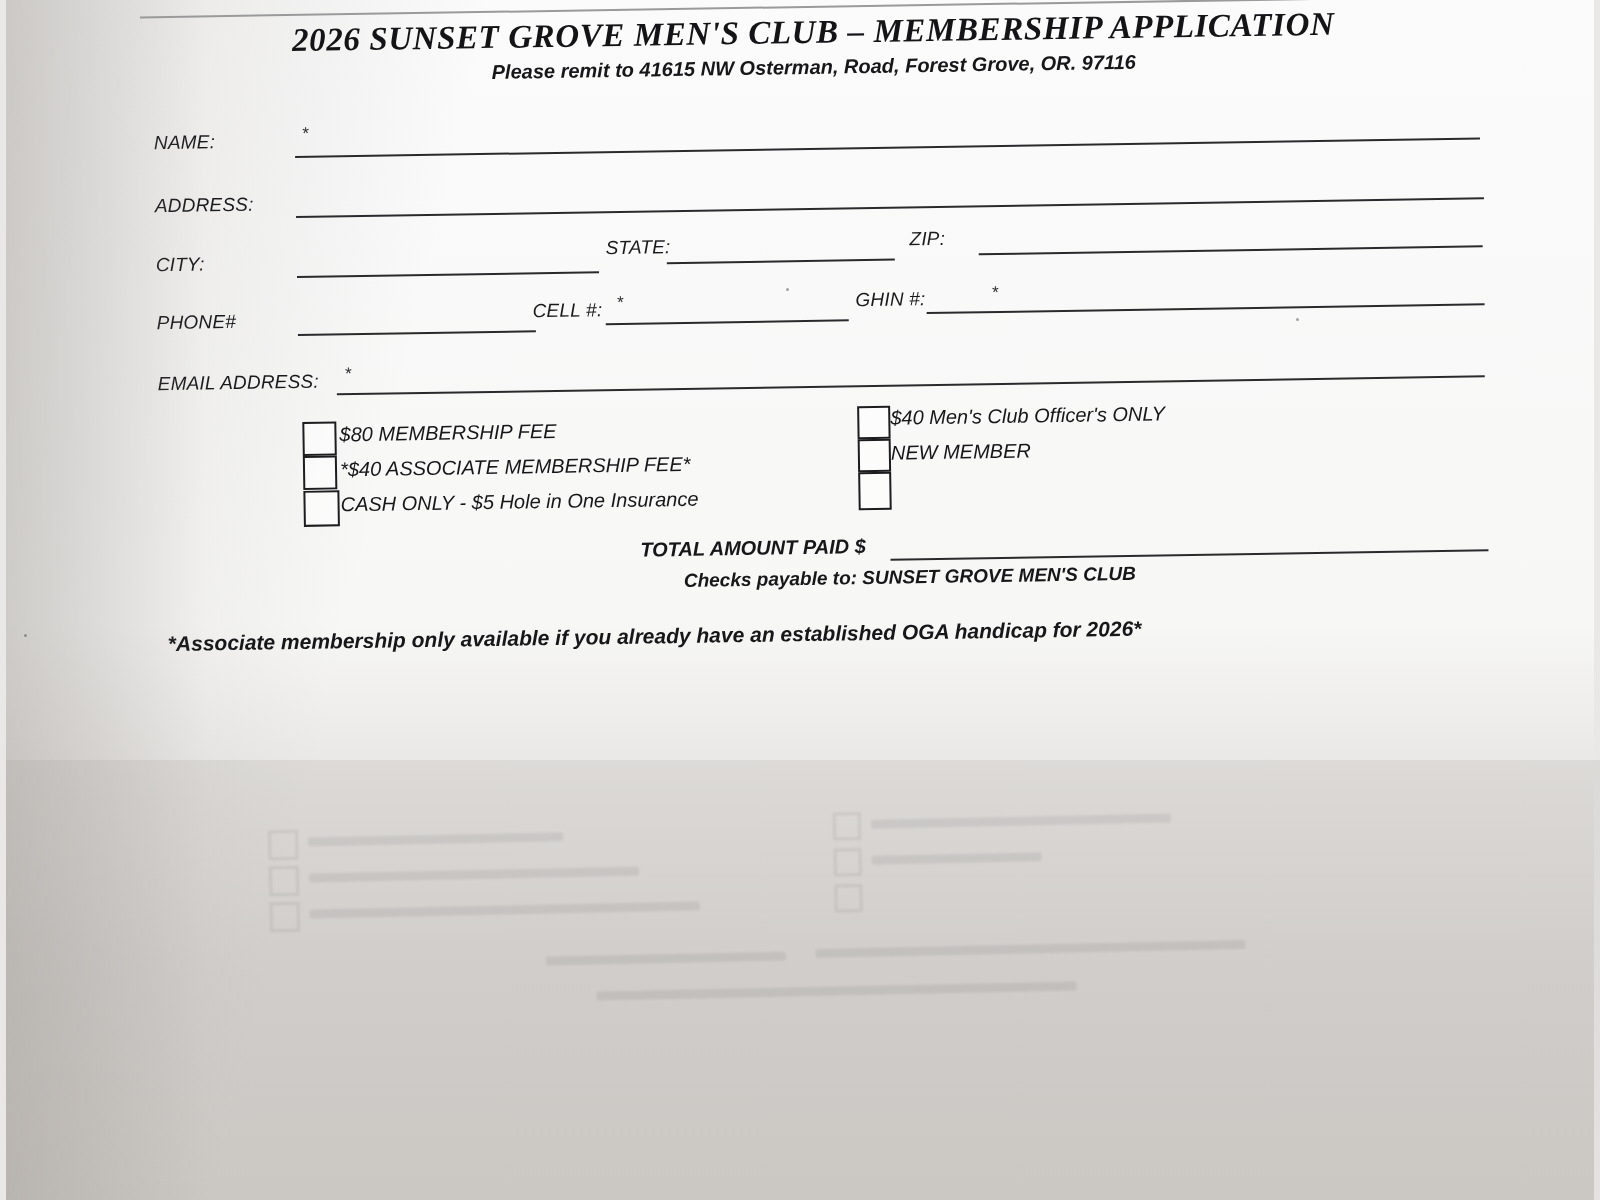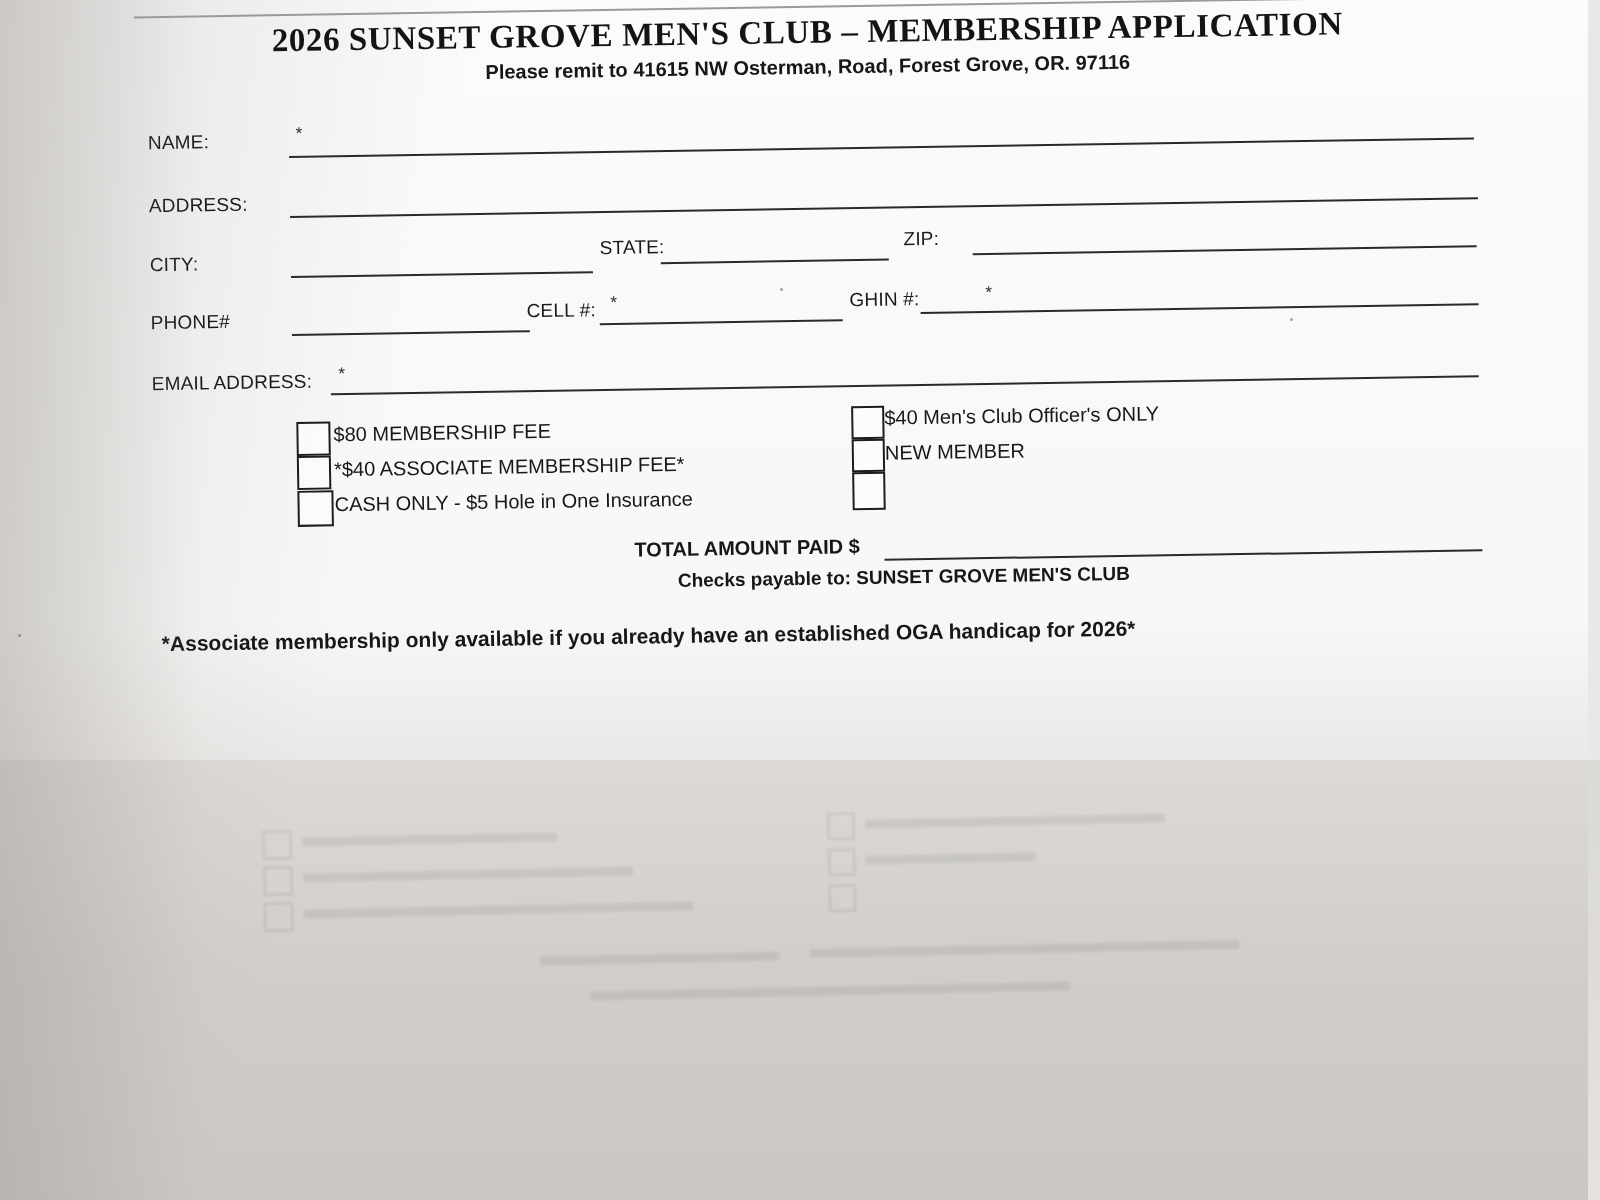--- a/index.html
+++ b/index.html
@@ -11,27 +11,28 @@
     height: 1200px;
     overflow: hidden;
     background: #e9e8e6;
     font-family: "Liberation Sans", sans-serif;
     position: relative;
   }
 
   
   #paper {
     position: absolute;
-    left: 0;
+    left: 6px;
     top: 0;
     width: 1588px;
     height: 1200px;
     background:
       linear-gradient(103deg, rgba(170,165,160,0.30) 0%, rgba(255,255,255,0) 26%),
       linear-gradient(180deg, #fbfbfb 0%, #f7f7f6 52%, #e7e5e3 66%, #d9d6d3 82%, #cfcbc7 100%);
+    font-style: italic;
   }
   
   #shadow-band {
     position: absolute;
     left: 0;
     top: 760px;
     width: 1600px;
     height: 440px;
     background: linear-gradient(180deg, rgba(150,145,140,0.16) 0%, rgba(120,115,112,0.10) 45%, rgba(100,96,92,0.04) 100%);
     pointer-events: none;

